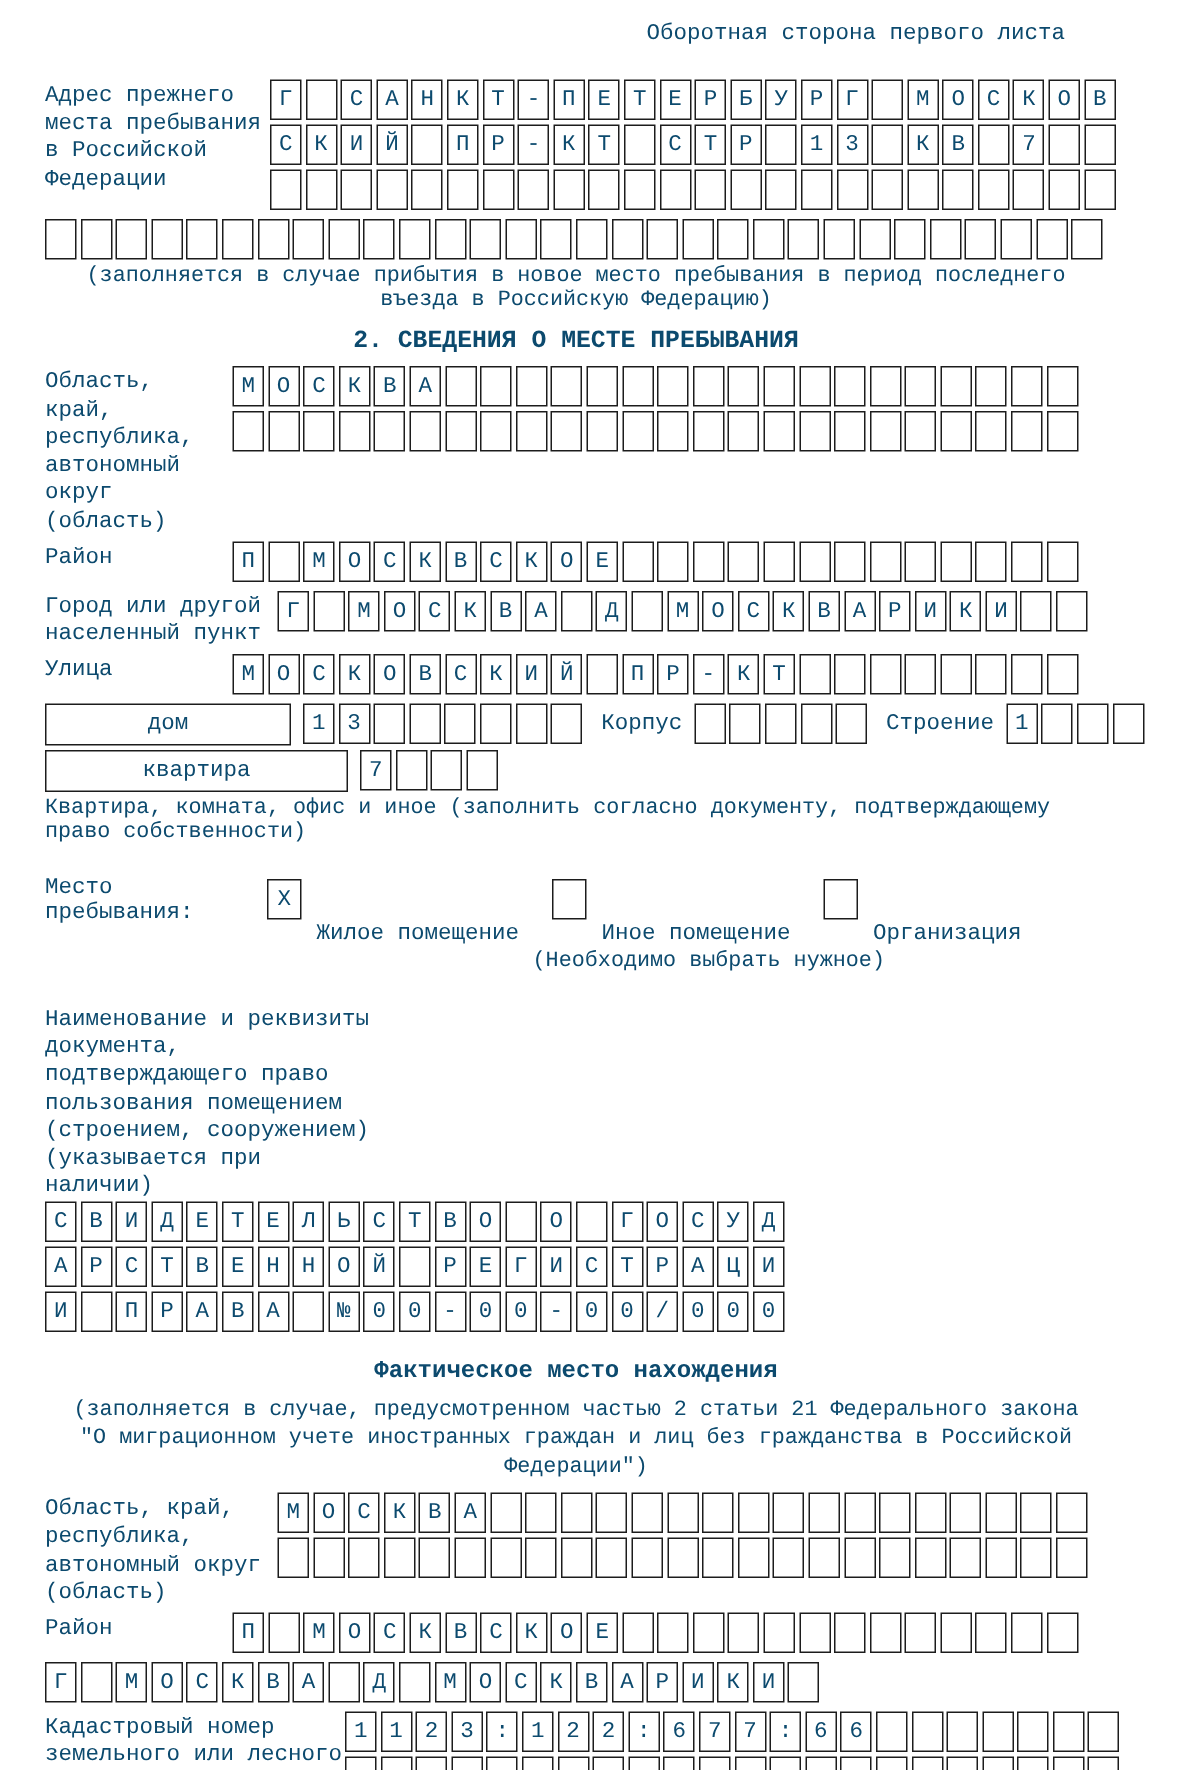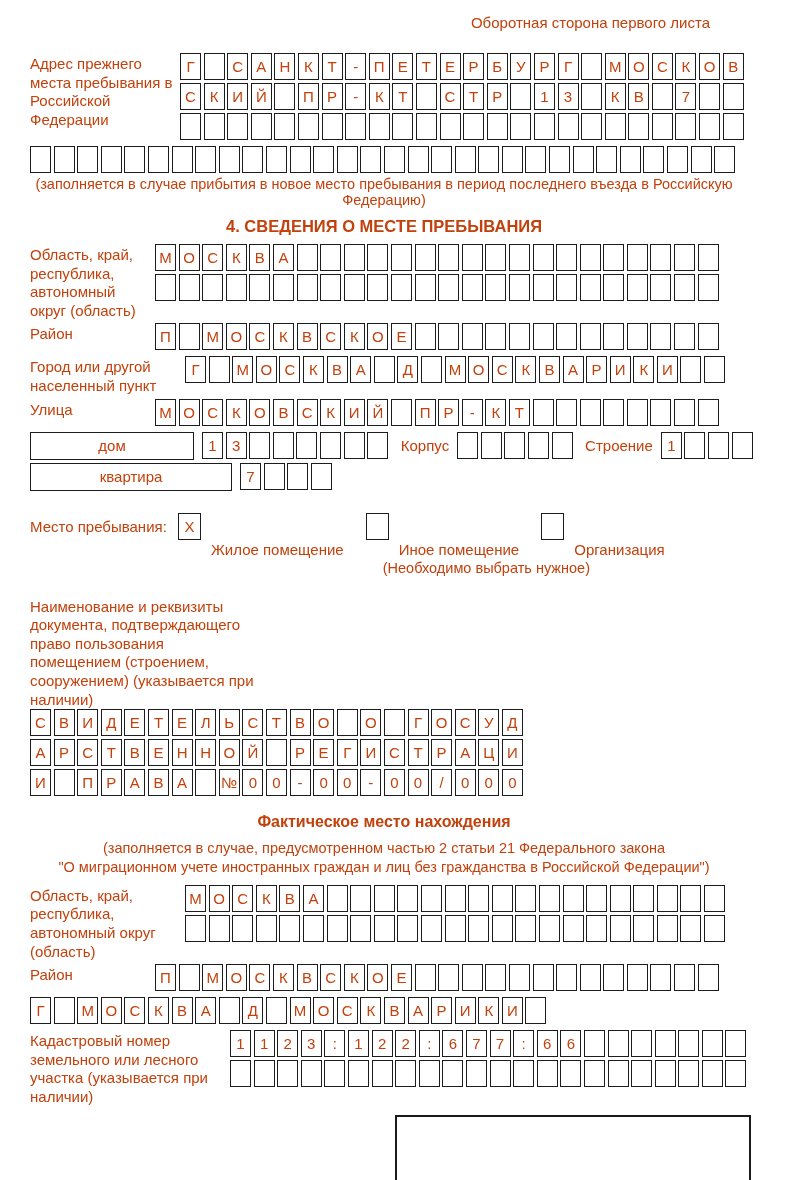--- a/index.html
+++ b/index.html
@@ -1,19 +1,19 @@
 <!DOCTYPE html>
 <html><head>
 <meta charset="utf-8">
 <style>
   html,body{margin:0;padding:0;background:#fff;}
   .page{
     width:768px;height:1180px;box-sizing:border-box;overflow:hidden;
-    padding:14px 30px 0 30px;position:relative;color:#c2410c;
-    font-family:Liberation Sans, sans-serif;font-size:15px;
+    padding:14px 30px 0 30px;position:relative;color:#0c4a6e;
+    font-family:Liberation Mono, monospace;font-size:15px;
     background:#fff;
   }
   .top-note{text-align:right;padding-right:28px;font-size:15px;margin-bottom:22px;}
   .fg{display:flex;align-items:flex-start;margin-bottom:3px;}
   .flabel{flex:none;font-size:15px;line-height:1.24;padding-top:2px;}
   .w150{width:150px;} .w125{width:125px;} .w155{width:155px;}
   .w205{width:205px;} .w225{width:225px;} .w200{width:200px;}
   .rows{flex:1;}
   .boxrow{display:flex;margin-bottom:3px;}
   .cb{
@@ -164,21 +164,21 @@
       <span class="cb"></span>
       <span class="cb"></span>
       <span class="cb"></span>
       <span class="cb"></span>
       <span class="cb"></span>
       <span class="cb"></span>
       <span class="cb"></span>
     </div>
   <div class="center-note">(заполняется в случае прибытия в новое место пребывания в период последнего въезда в Российскую Федерацию)</div>
 
-  <div class="sec-title">4. СВЕДЕНИЯ О МЕСТЕ ПРЕБЫВАНИЯ</div>
+  <div class="sec-title">2. СВЕДЕНИЯ О МЕСТЕ ПРЕБЫВАНИЯ</div>
 
   <div class="fg">
     <div class="flabel w125">Область, край, республика, автономный округ (область)</div>
     <div class="rows">
       <div class="boxrow">
           <span class="cb">М</span>
           <span class="cb">О</span>
           <span class="cb">С</span>
           <span class="cb">К</span>
           <span class="cb">В</span>
@@ -357,20 +357,21 @@
 
   <div class="inline-row">
     <div class="widebox wb-kv">квартира</div>
     <div class="boxrow" style="margin-bottom:0">
         <span class="cb">7</span>
         <span class="cb"></span>
         <span class="cb"></span>
         <span class="cb"></span>
       </div>
   </div>
+  <div class="left-note">Квартира, комната, офис и иное (заполнить согласно документу, подтверждающему право собственности)</div>
 
   <div class="mesto-row">
     <span class="mesto-label">Место пребывания:</span>
     <span class="checkbox">X</span>
     <span class="opt-label">Жилое помещение</span>
     <span class="checkbox"></span>
     <span class="opt-label">Иное помещение</span>
     <span class="checkbox"></span>
     <span class="opt-label">Организация</span>
   </div>

